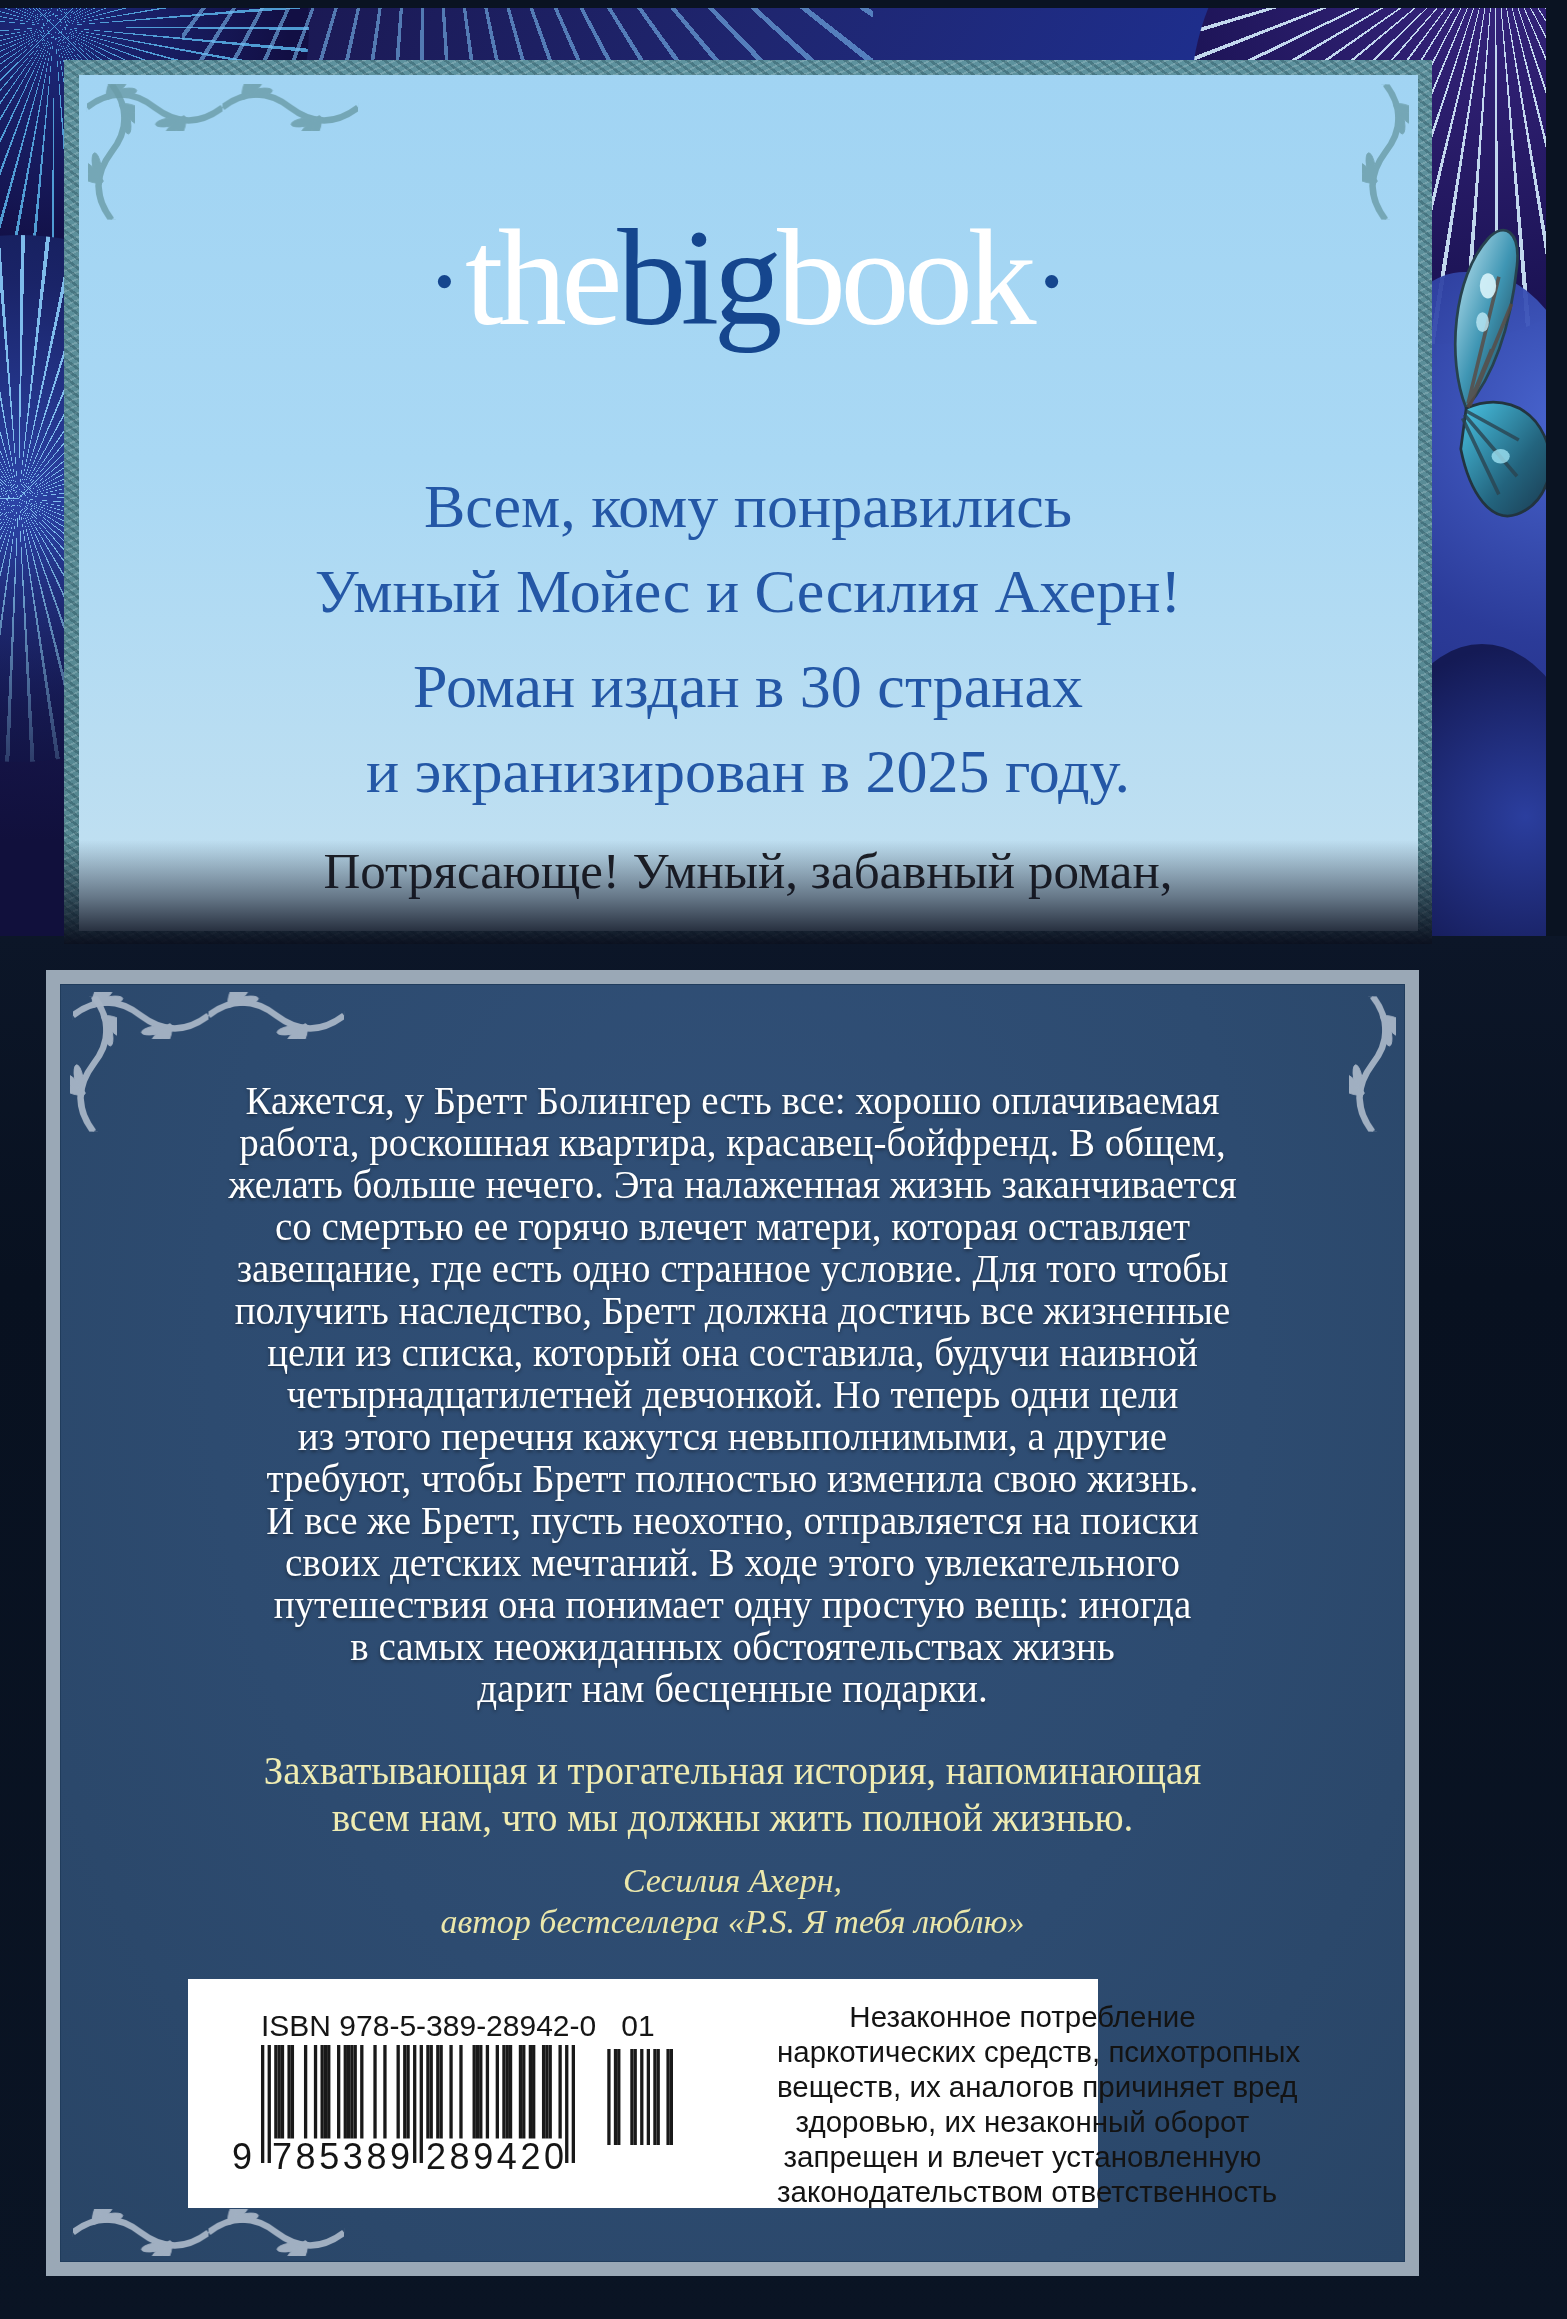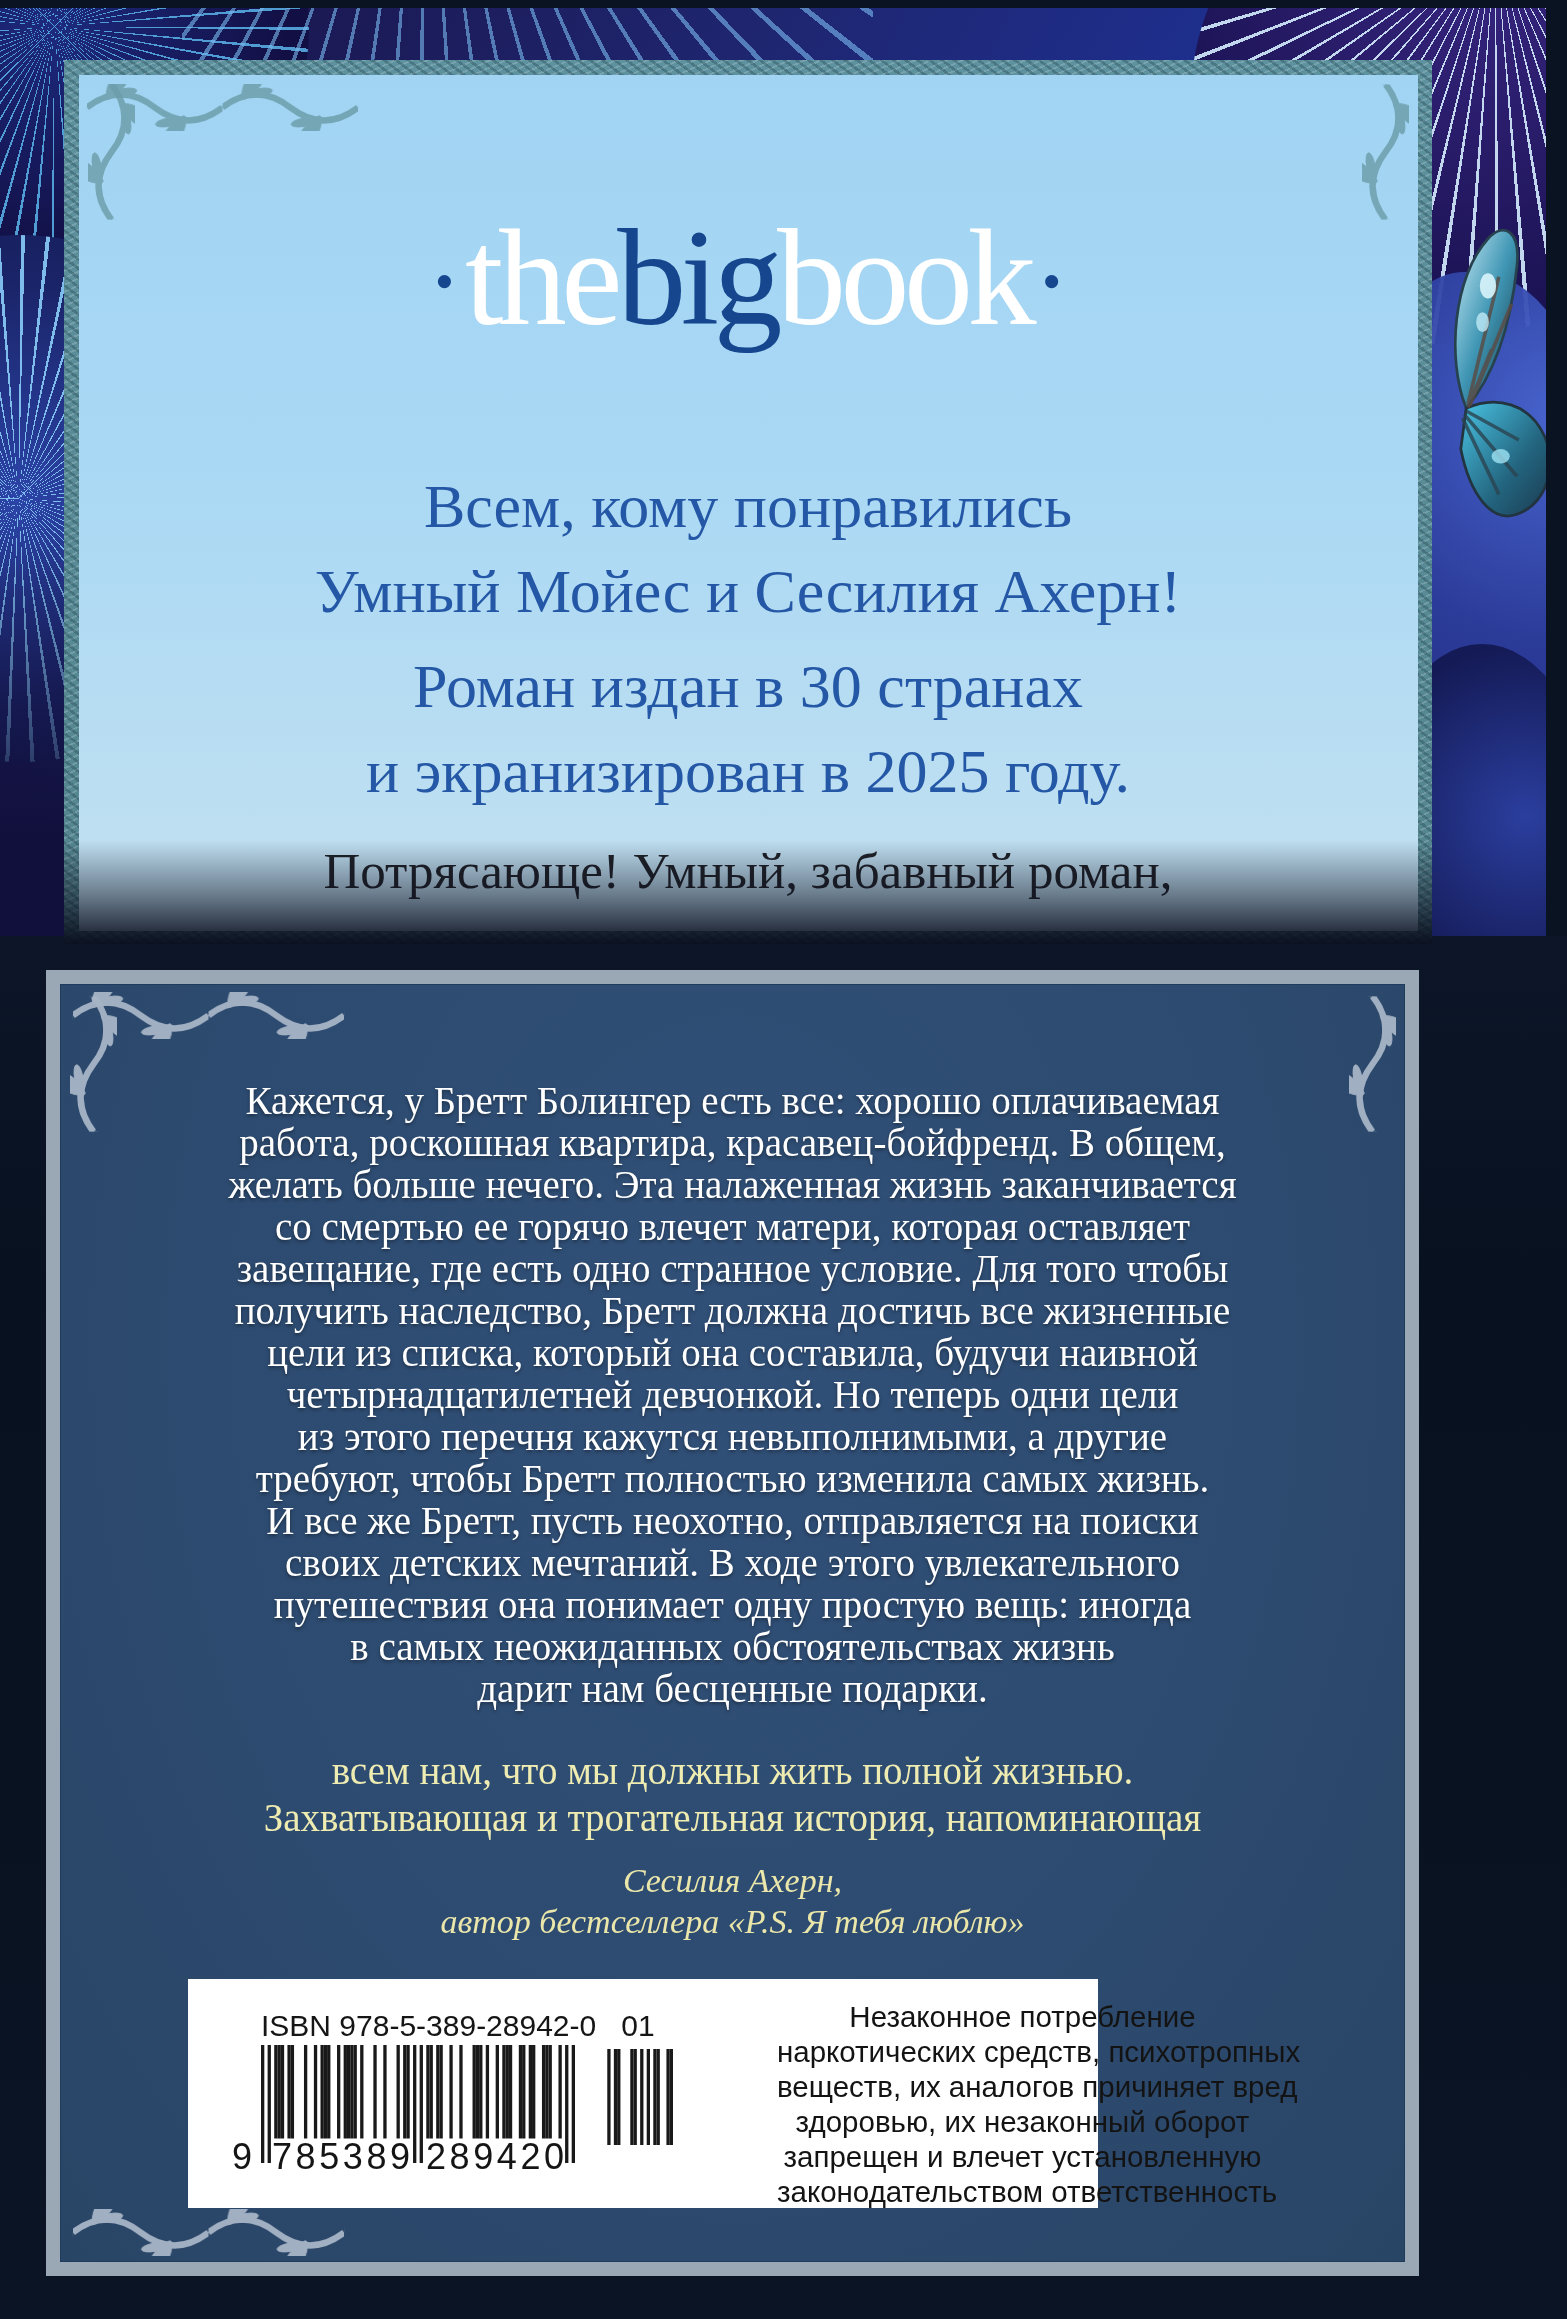--- a/index.html
+++ b/index.html
@@ -204,30 +204,30 @@
         <div class="annotation">
             <div class="ln">Кажется, у Бретт Болингер есть все: хорошо оплачиваемая</div>
             <div class="ln">работа, роскошная квартира, красавец-бойфренд. В общем,</div>
             <div class="ln">желать больше нечего. Эта налаженная жизнь заканчивается</div>
             <div class="ln">со смертью ее горячо влечет матери, которая оставляет</div>
             <div class="ln">завещание, где есть одно странное условие. Для того чтобы</div>
             <div class="ln">получить наследство, Бретт должна достичь все жизненные</div>
             <div class="ln">цели из списка, который она составила, будучи наивной</div>
             <div class="ln">четырнадцатилетней девчонкой. Но теперь одни цели</div>
             <div class="ln">из этого перечня кажутся невыполнимыми, а другие</div>
-            <div class="ln">требуют, чтобы Бретт полностью изменила самых жизнь.</div>
+            <div class="ln">требуют, чтобы Бретт полностью изменила свою жизнь.</div>
             <div class="ln">И все же Бретт, пусть неохотно, отправляется на поиски</div>
             <div class="ln">своих детских мечтаний. В ходе этого увлекательного</div>
             <div class="ln">путешествия она понимает одну простую вещь: иногда</div>
             <div class="ln">в самых неожиданных обстоятельствах жизнь</div>
             <div class="ln">дарит нам бесценные подарки.</div>
           </div>
         <div class="review">
+            <div class="ln">Захватывающая и трогательная история, напоминающая</div>
             <div class="ln">всем нам, что мы должны жить полной жизнью.</div>
-            <div class="ln">Захватывающая и трогательная история, напоминающая</div>
           </div>
         <div class="attribution">
             <div class="ln">Сесилия Ахерн,</div>
             <div class="ln">автор бестселлера «P.S. Я тебя люблю»</div>
           </div>
 
         <div class="barcode-panel">
           <div class="bc-main">
             <div class="isbn">ISBN 978-5-389-28942-0</div>
             <svg id="ean-main" class="ean-main" viewBox="0 0 95 130" preserveAspectRatio="none">

